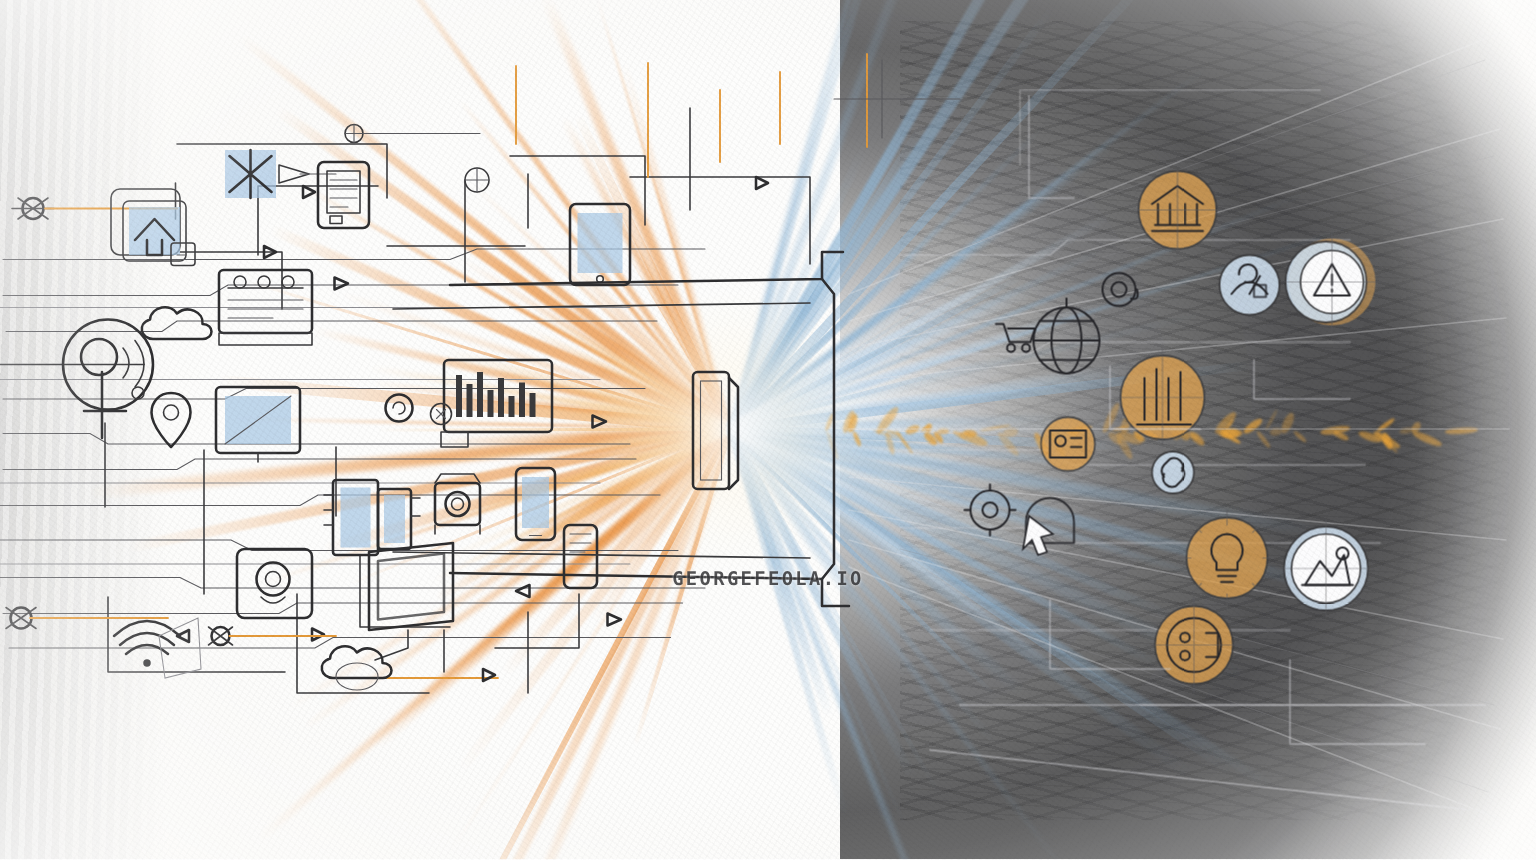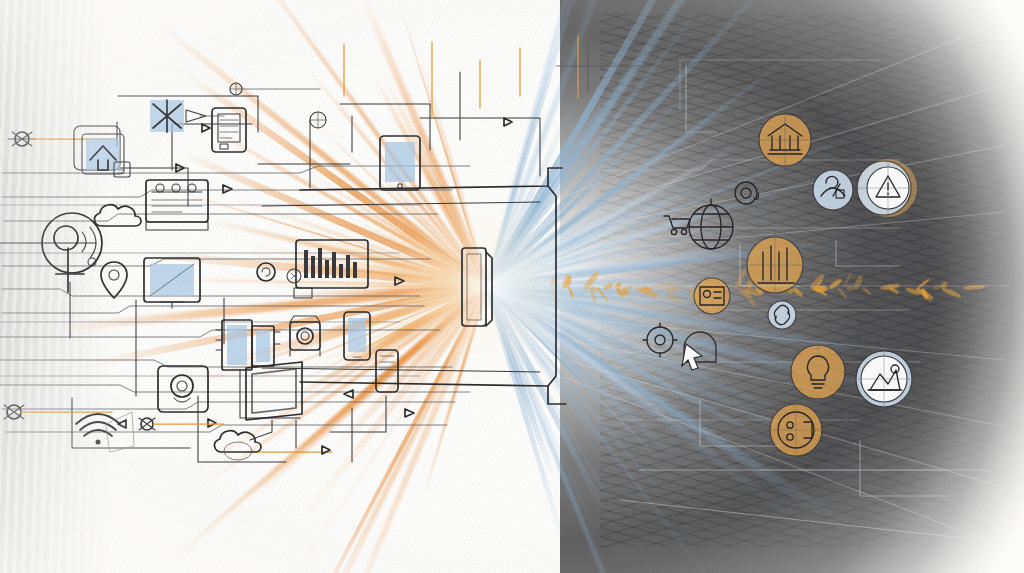--- a/index.html
+++ b/index.html
@@ -687,14 +687,15 @@
       <path class="gl-lt" d="M860 440 L860 496 L950 496"></path>
       <path class="gl-lt" d="M640 470 L990 470"></path>
       <path class="gl-lt" d="M620 500 L980 540"></path>
     </g>
 
   </svg>
 
   <div class="layer" id="grain"></div>
   <div class="layer" id="vignette"></div>
 
+  <div id="watermark">GEORGEFEOLA.IO</div>
 
 </div>
 
 </body></html>

